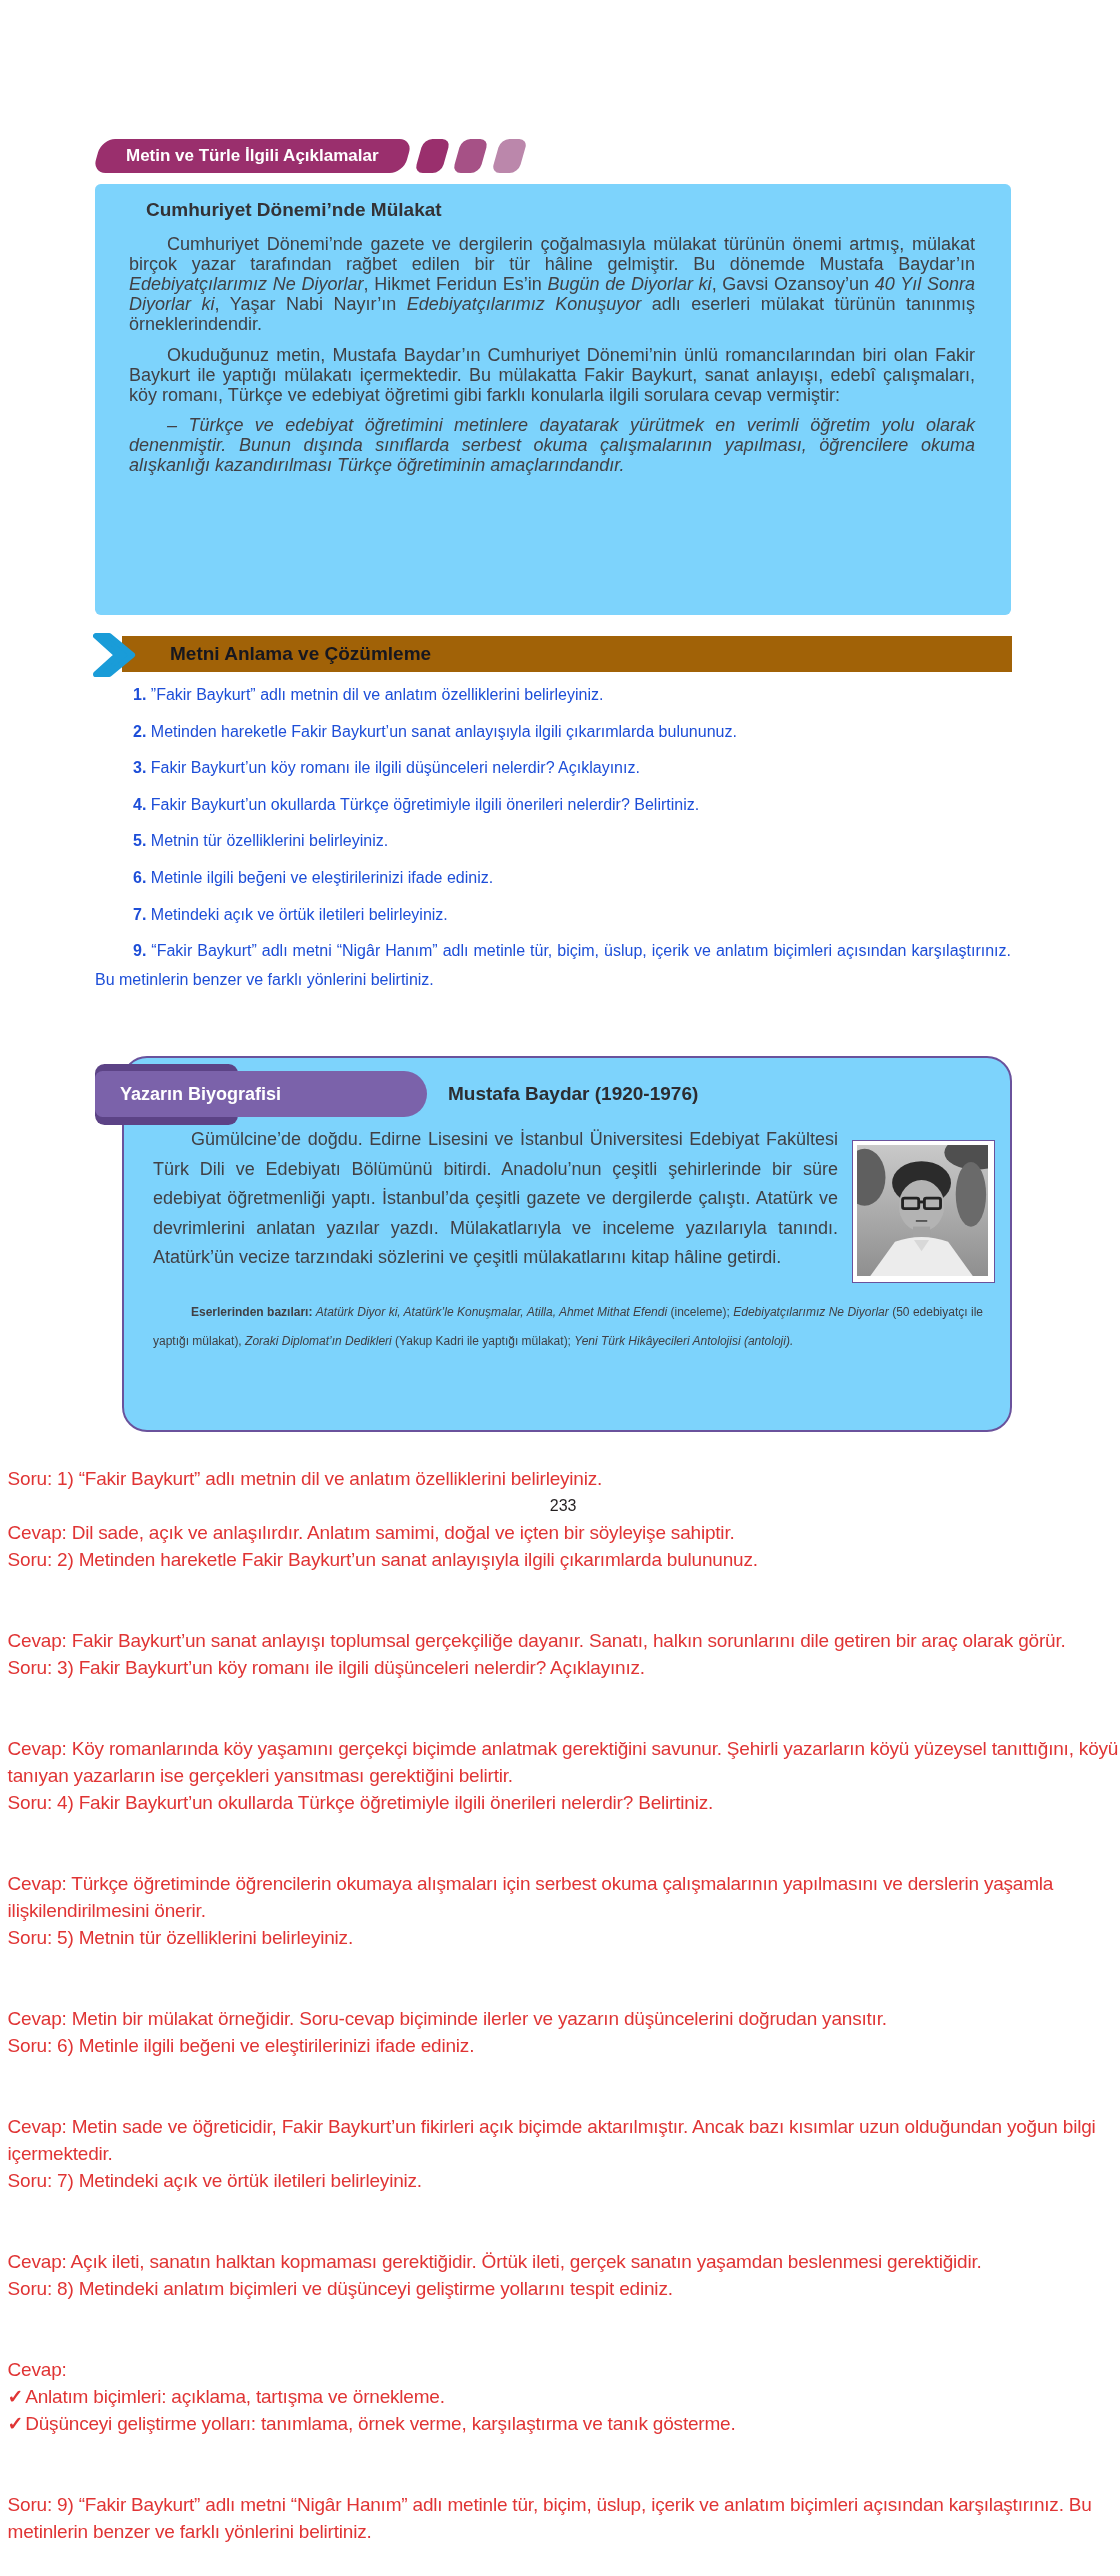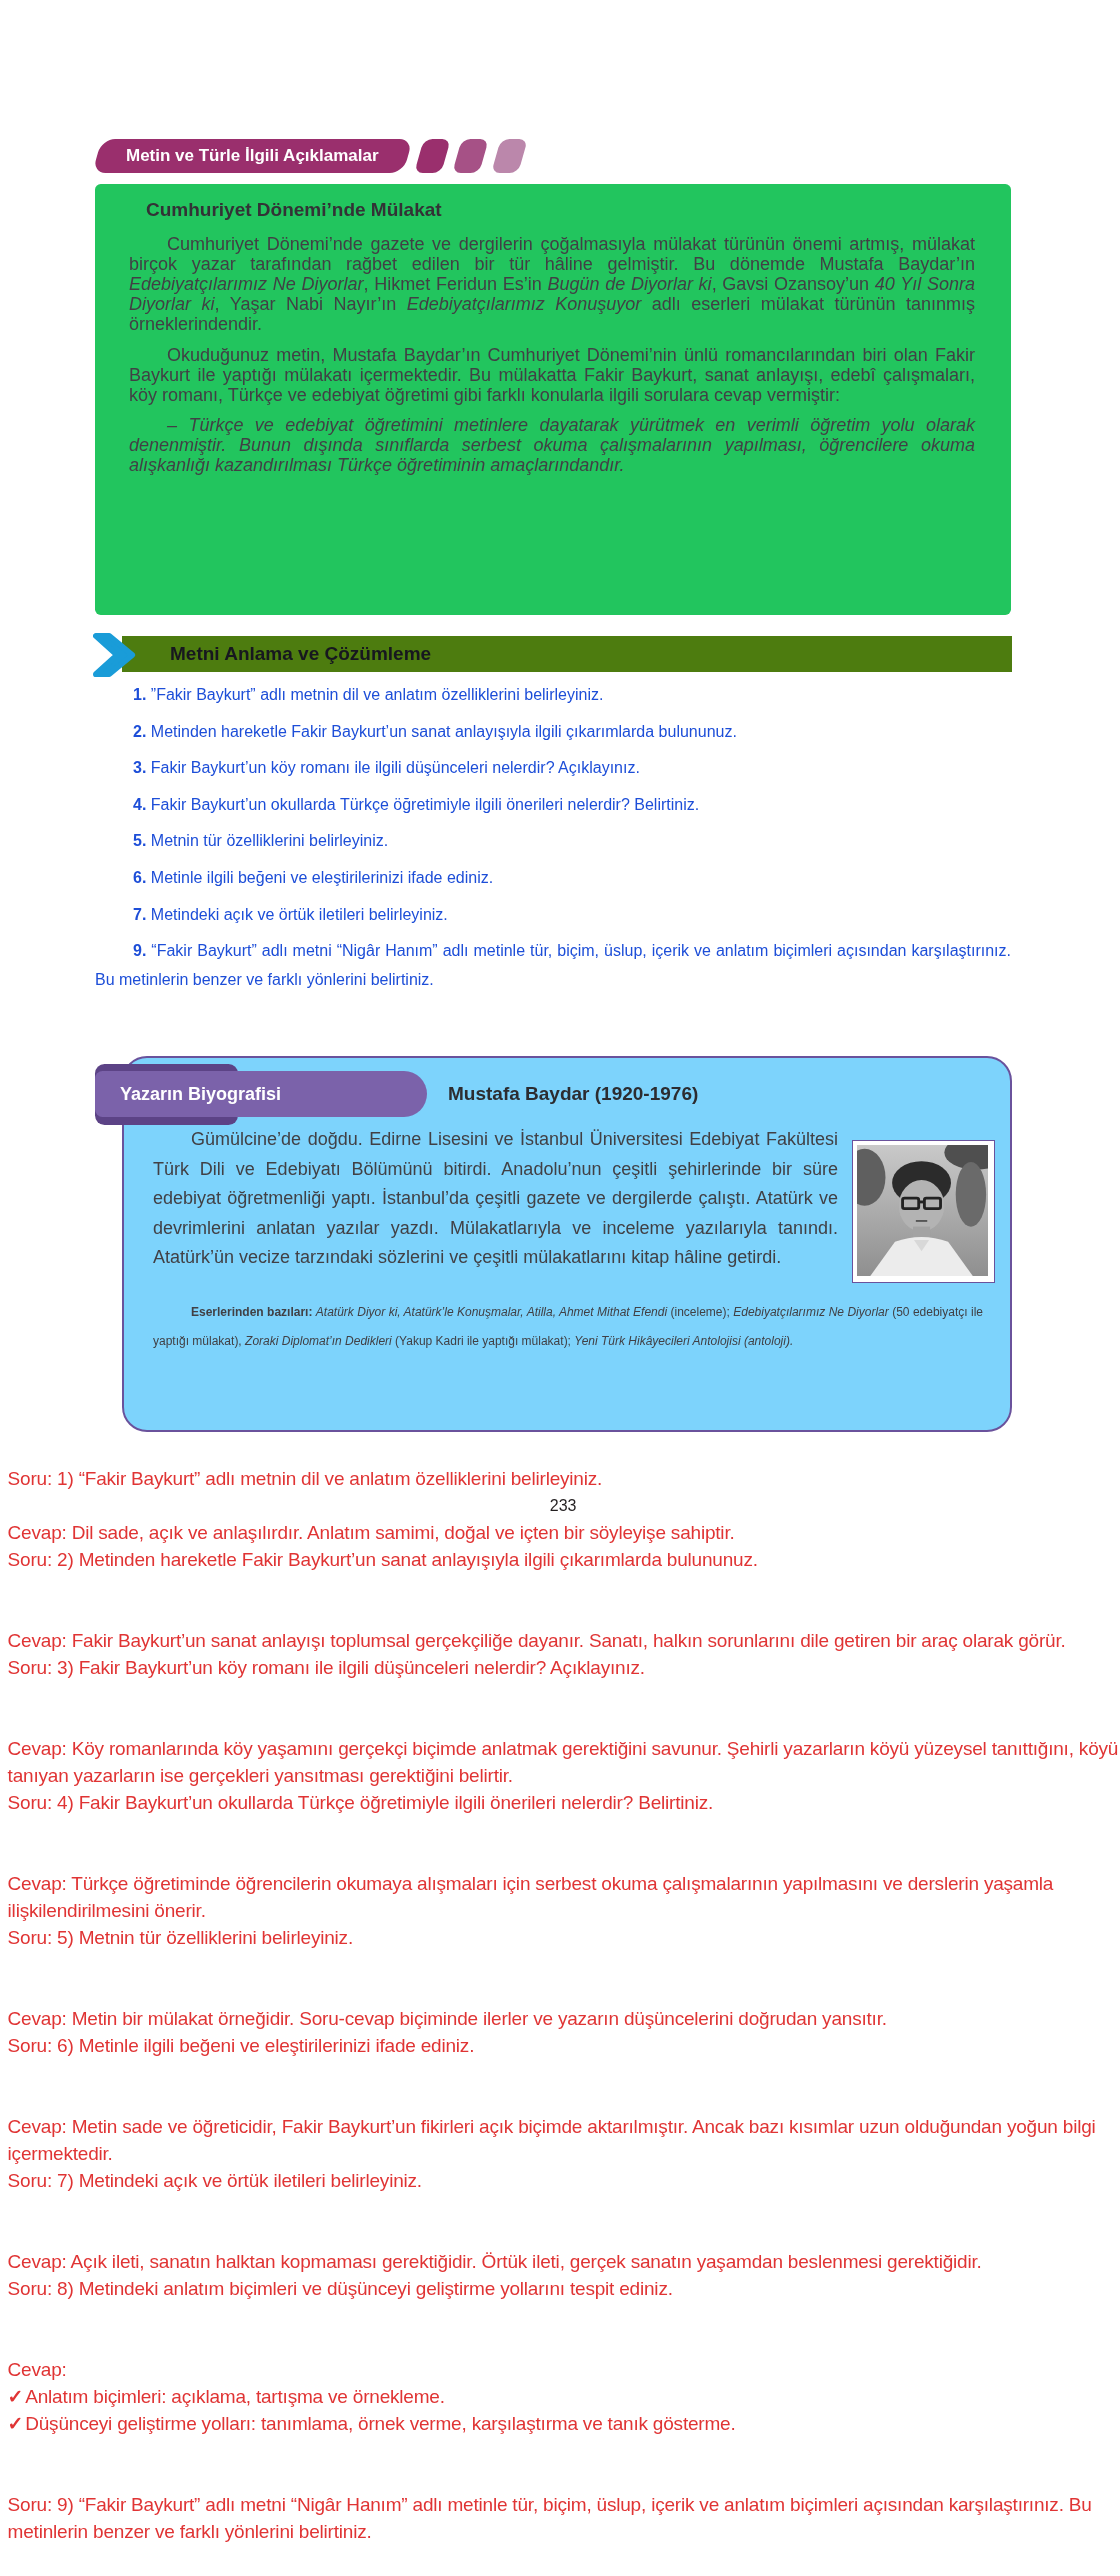--- a/index.html
+++ b/index.html
@@ -17,30 +17,30 @@
   }
   .badge-main span{transform:skewX(16deg);color:#fff;font-weight:bold;font-size:17px;white-space:nowrap;}
   .slash{width:27px;margin-left:11.4px;border-radius:8.6px;transform:skewX(-16deg);}
   .slash.s1{background:#9a2f6d;}
   .slash.s2{background:#a65186;}
   .slash.s3{background:#bb87ab;}
 
   
   .intro-box{
     position:absolute;left:95px;top:184px;width:916px;height:431px;
-    background:#22c55e;border-radius:5.7px;padding:15.2px 36px 0 34px;box-sizing:border-box;overflow:hidden;
+    background:#7dd3fc;border-radius:5.7px;padding:15.2px 36px 0 34px;box-sizing:border-box;overflow:hidden;
   }
   .intro-title{font-size:19px;font-weight:bold;color:#333236;margin:0 0 13.3px 17px;}
   .ibox-p{margin:0 0 10.5px 0;font-size:18px;line-height:20px;text-align:justify;text-indent:38px;color:#414045;}
   .ibox-p.bullet,.ibox-p.dash{font-style:italic;}
   .ibox-p .it{font-style:italic;}
 
   
   .section-bar{
-    position:absolute;left:122px;top:636px;width:890px;height:36px;background:#4d7c0f;
+    position:absolute;left:122px;top:636px;width:890px;height:36px;background:#a16207;
     display:flex;align-items:center;
   }
   .section-bar span{font-size:19px;font-weight:bold;color:#17171f;padding-left:48px;}
   .section-chevron{position:absolute;left:93px;top:630px;width:44px;height:50px;}
 
   
   .questions{position:absolute;left:95px;top:680px;width:916px;}
   .q-item{margin:0 0 7.6px 0;font-size:16px;line-height:29px;text-align:justify;text-indent:38px;color:#1d4ed8;}
   .q-item .q-num{font-weight:bold;}
 

